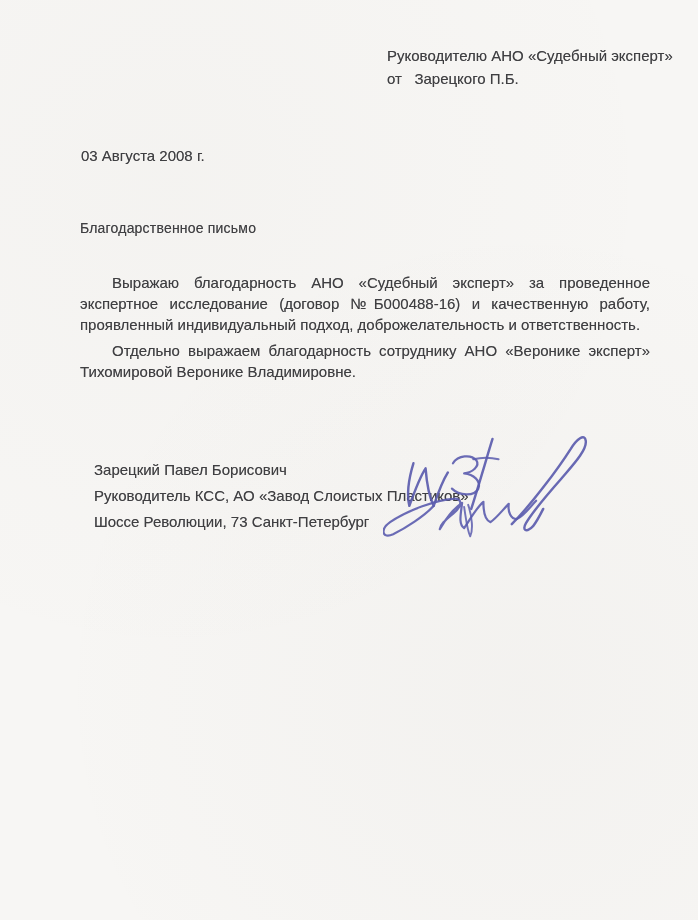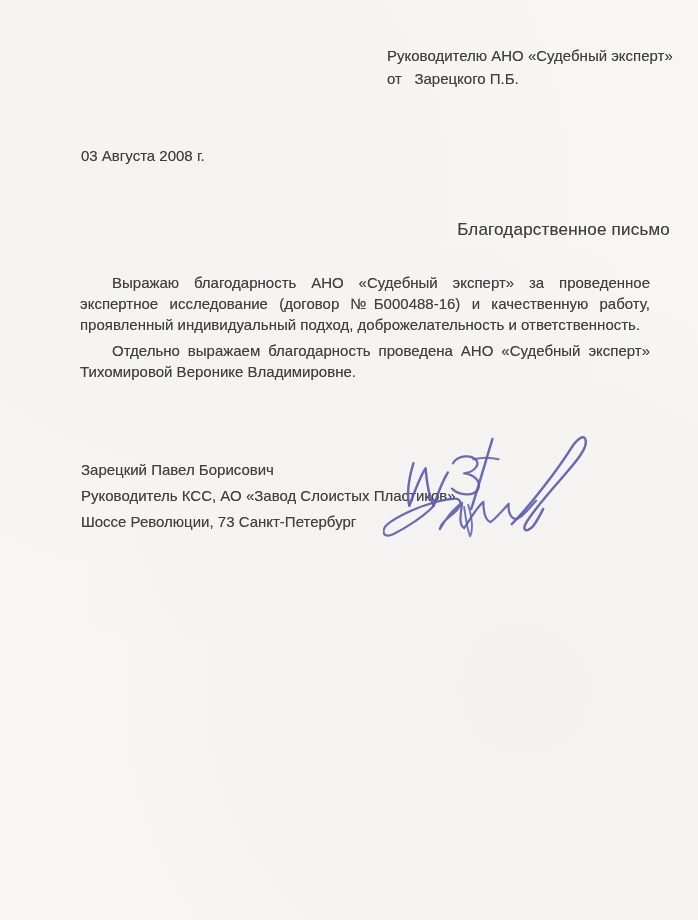--- a/index.html
+++ b/index.html
@@ -47,23 +47,23 @@
     margin: 0;
     font-size: 15px;
     line-height: 18px;
   }
   .title {
     position: absolute;
     left: 80px;
     top: 220px;
     width: 590px;
     margin: 0;
-    font-size: 17px;
+    font-size: 14px;
     font-weight: normal;
-    text-align: right;
+    text-align: left;
     letter-spacing: 0.2px;
   }
   .body-block {
     position: absolute;
     left: 80px;
     top: 272px;
     width: 578px;
     font-size: 15px;
     line-height: 21px;
     text-align: justify;
@@ -73,21 +73,21 @@
     text-indent: 32px;
   }
   .sign-block {
     position: absolute;
     left: 81px;
     top: 461px;
     font-size: 15px;
     line-height: 18px;
   }
   .sign-block p {
-    margin: 0 0 8px 0;
+    margin: 0 0 8px 13px;
   }
   .signature {
     position: absolute;
     left: 383px;
     top: 410px;
     width: 218px;
     height: 138px;
     color: #5b5cae;
   }
   .signature path {
@@ -106,21 +106,21 @@
     <p class="recipient">Руководителю АНО «Судебный эксперт»</p>
     <p class="from">от   Зарецкого П.Б.</p>
   </div>
 
   <p class="date soft">03 Августа 2008 г.</p>
 
   <h1 class="title soft">Благодарственное письмо</h1>
 
   <div class="body-block soft">
     <p>Выражаю благодарность АНО «Судебный эксперт» за проведенное экспертное исследование (договор №Б000488-16) и качественную работу, проявленный индивидуальный подход, доброжелательность и ответственность.</p>
-    <p>Отдельно выражаем благодарность проведена АНО «Судебный эксперт» Тихомировой Веронике Владимировне.</p>
+    <p>Отдельно выражаем благодарность сотруднику АНО «Веронике эксперт» Тихомировой Веронике Владимировне.</p>
   </div>
 
   <div class="sign-block soft">
     <p>Зарецкий Павел Борисович</p>
     <p>Руководитель КСС, АО «Завод Слоистых Пластиков»</p>
     <p>Шоссе Революции, 73 Санкт-Петербург</p>
   </div>
 
   <svg class="signature" viewBox="0 0 215 135" xmlns="http://www.w3.org/2000/svg" aria-hidden="true">
 

